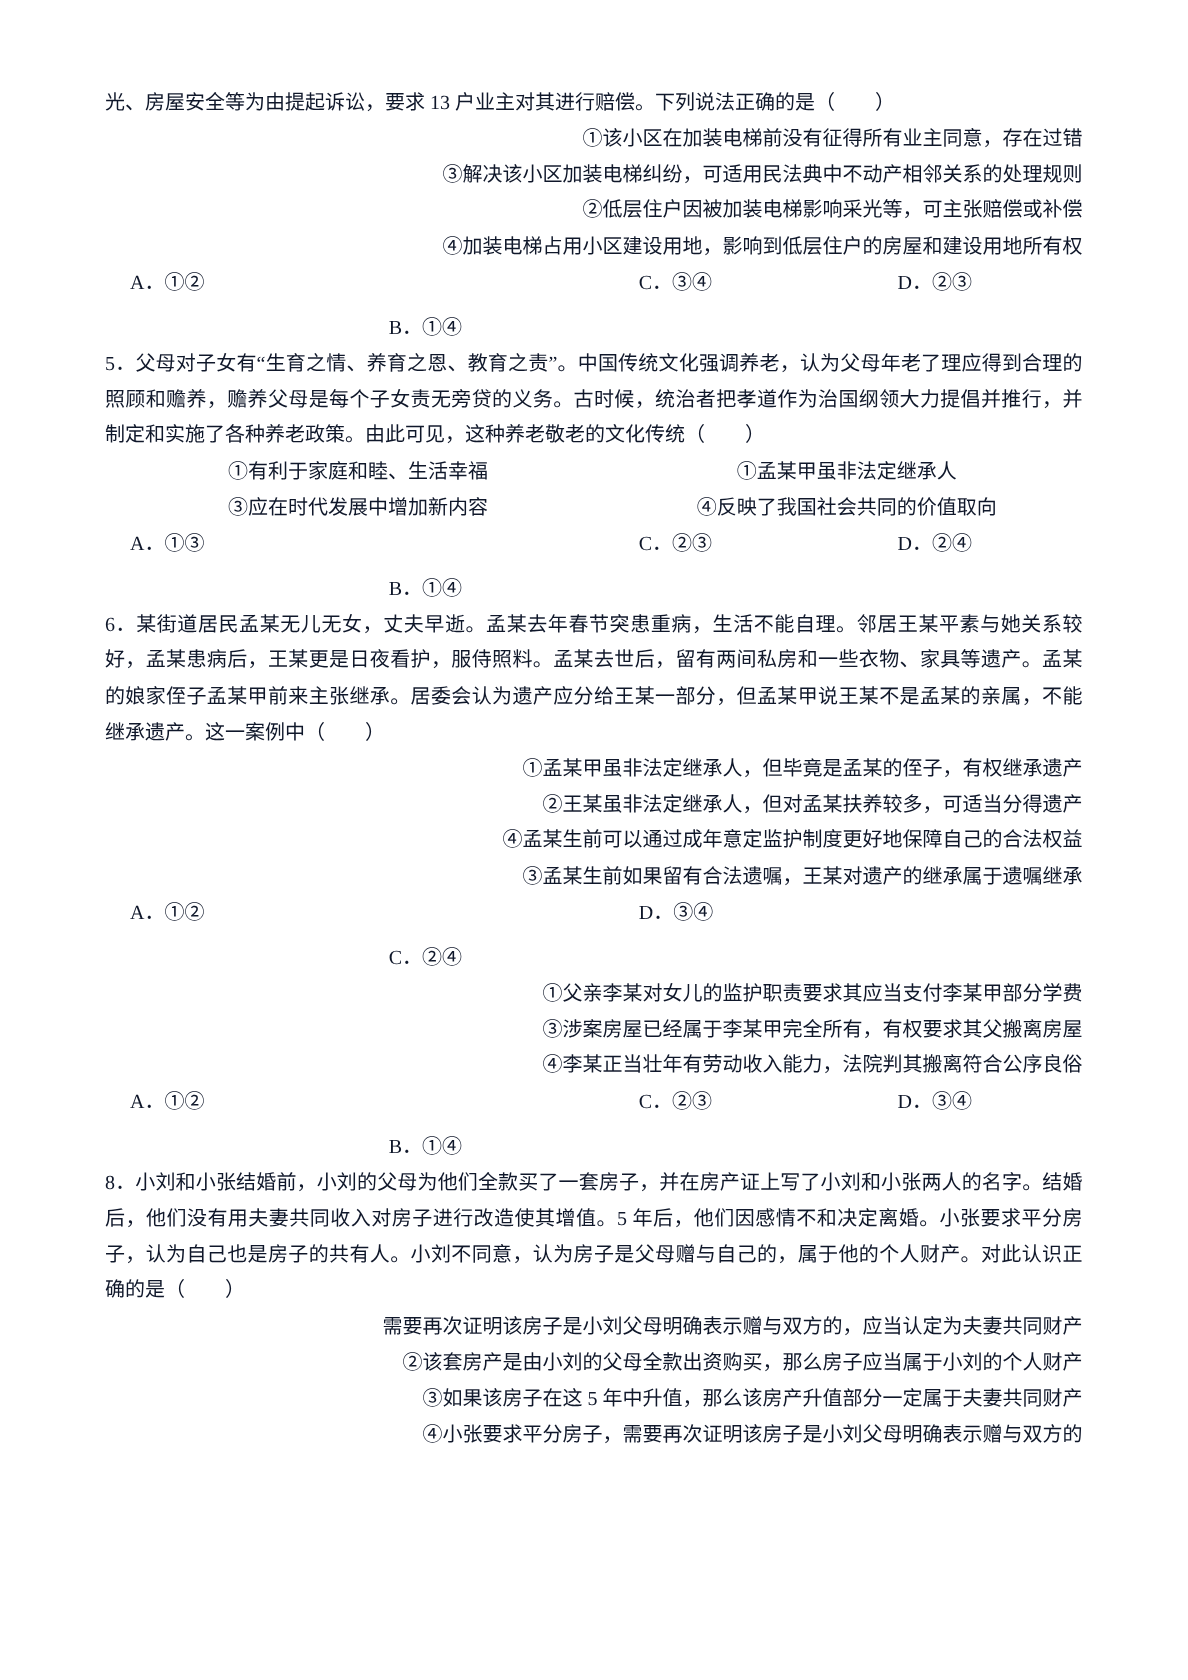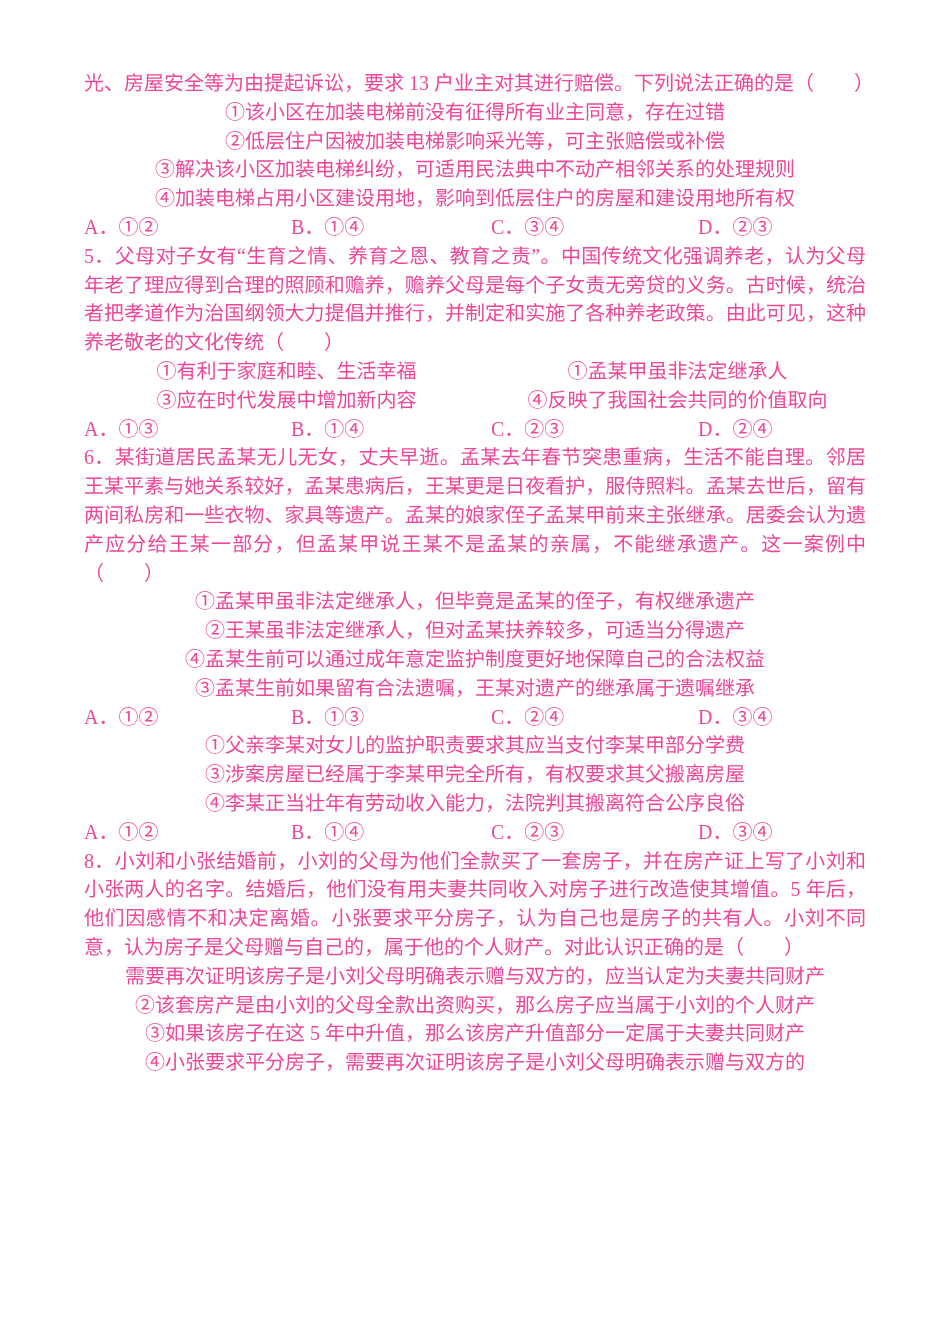--- a/index.html
+++ b/index.html
@@ -13,54 +13,54 @@
   }
   .page {
     position: relative;
     width: 950px;
     height: 1344px;
     background: #ffffff;
     padding: 69px 84px 0 84px;
   }
   .content {
     width: 782px;
-    font-size: 20px;
+    font-size: 16px;
     line-height: 28.8px;
-    color: #ec4899;
+    color: #0f172a;
     letter-spacing: 0;
   }
   
   .stem {
     text-align: justify;
     text-justify: inter-ideograph;
   }
   
-  .item { text-align: center; }
+  .item { text-align: right; }
   
   .pair-row { display: flex; text-align: center; }
   .pair-row .pair-cell { flex: none; }
   .pair-row .pair-cell:first-child { width: 405px; }
   .pair-row .pair-cell:last-child { flex: 1 1 auto; }
   
   .choices-row { display: flex; }
   .choices-row .choice { flex: none; }
-  .choices-row .choice:nth-child(1) { width: 207px; }
-  .choices-row .choice:nth-child(2) { width: 200px; }
+  .choices-row .choice:nth-child(1) { width: 207px; margin-left: 20px; }
+  .choices-row .choice:nth-child(2) { width: 200px; margin-top: 36px; }
   .choices-row .choice:nth-child(3) { width: 207px; }
   .choices-row .choice:nth-child(4) { flex: 1 1 auto; }
 </style>
 </head>
 <body>
 
 <div class="page">
   <div class="content">
       <p class="stem">光、房屋安全等为由提起诉讼，要求 13 户业主对其进行赔偿。下列说法正确的是（　　）</p>
       <div class="item">①该小区在加装电梯前没有征得所有业主同意，存在过错</div>
+      <div class="item">③解决该小区加装电梯纠纷，可适用民法典中不动产相邻关系的处理规则</div>
       <div class="item">②低层住户因被加装电梯影响采光等，可主张赔偿或补偿</div>
-      <div class="item">③解决该小区加装电梯纠纷，可适用民法典中不动产相邻关系的处理规则</div>
       <div class="item">④加装电梯占用小区建设用地，影响到低层住户的房屋和建设用地所有权</div>
       <div class="choices-row">
         <span class="choice">A．①②</span>
         <span class="choice">B．①④</span>
         <span class="choice">C．③④</span>
         <span class="choice">D．②③</span>
       </div>
       <p class="stem">5．父母对子女有“生育之情、养育之恩、教育之责”。中国传统文化强调养老，认为父母年老了理应得到合理的照顾和赡养，赡养父母是每个子女责无旁贷的义务。古时候，统治者把孝道作为治国纲领大力提倡并推行，并制定和实施了各种养老政策。由此可见，这种养老敬老的文化传统（　　）</p>
       <div class="pair-row">
         <span class="pair-cell">①有利于家庭和睦、生活幸福</span>
@@ -76,21 +76,20 @@
         <span class="choice">C．②③</span>
         <span class="choice">D．②④</span>
       </div>
       <p class="stem">6．某街道居民孟某无儿无女，丈夫早逝。孟某去年春节突患重病，生活不能自理。邻居王某平素与她关系较好，孟某患病后，王某更是日夜看护，服侍照料。孟某去世后，留有两间私房和一些衣物、家具等遗产。孟某的娘家侄子孟某甲前来主张继承。居委会认为遗产应分给王某一部分，但孟某甲说王某不是孟某的亲属，不能继承遗产。这一案例中（　　）</p>
       <div class="item">①孟某甲虽非法定继承人，但毕竟是孟某的侄子，有权继承遗产</div>
       <div class="item">②王某虽非法定继承人，但对孟某扶养较多，可适当分得遗产</div>
       <div class="item">④孟某生前可以通过成年意定监护制度更好地保障自己的合法权益</div>
       <div class="item">③孟某生前如果留有合法遗嘱，王某对遗产的继承属于遗嘱继承</div>
       <div class="choices-row">
         <span class="choice">A．①②</span>
-        <span class="choice">B．①③</span>
         <span class="choice">C．②④</span>
         <span class="choice">D．③④</span>
       </div>
       <div class="item">①父亲李某对女儿的监护职责要求其应当支付李某甲部分学费</div>
       <div class="item">③涉案房屋已经属于李某甲完全所有，有权要求其父搬离房屋</div>
       <div class="item">④李某正当壮年有劳动收入能力，法院判其搬离符合公序良俗</div>
       <div class="choices-row">
         <span class="choice">A．①②</span>
         <span class="choice">B．①④</span>
         <span class="choice">C．②③</span>

